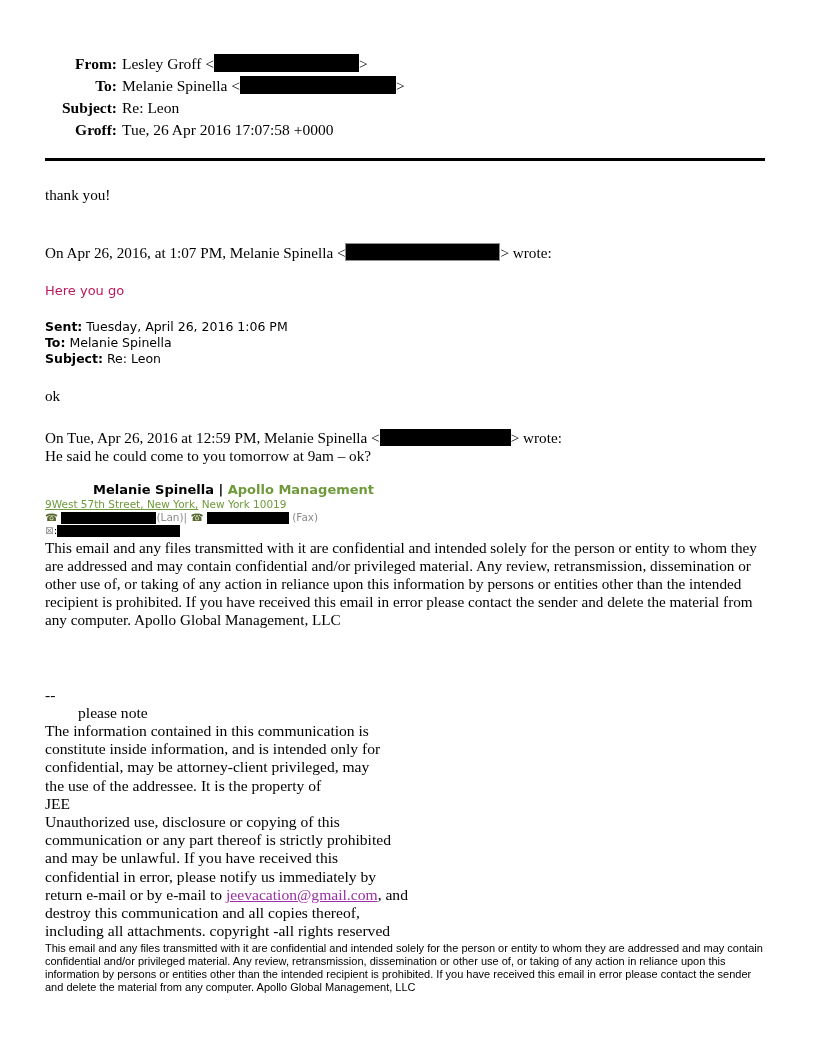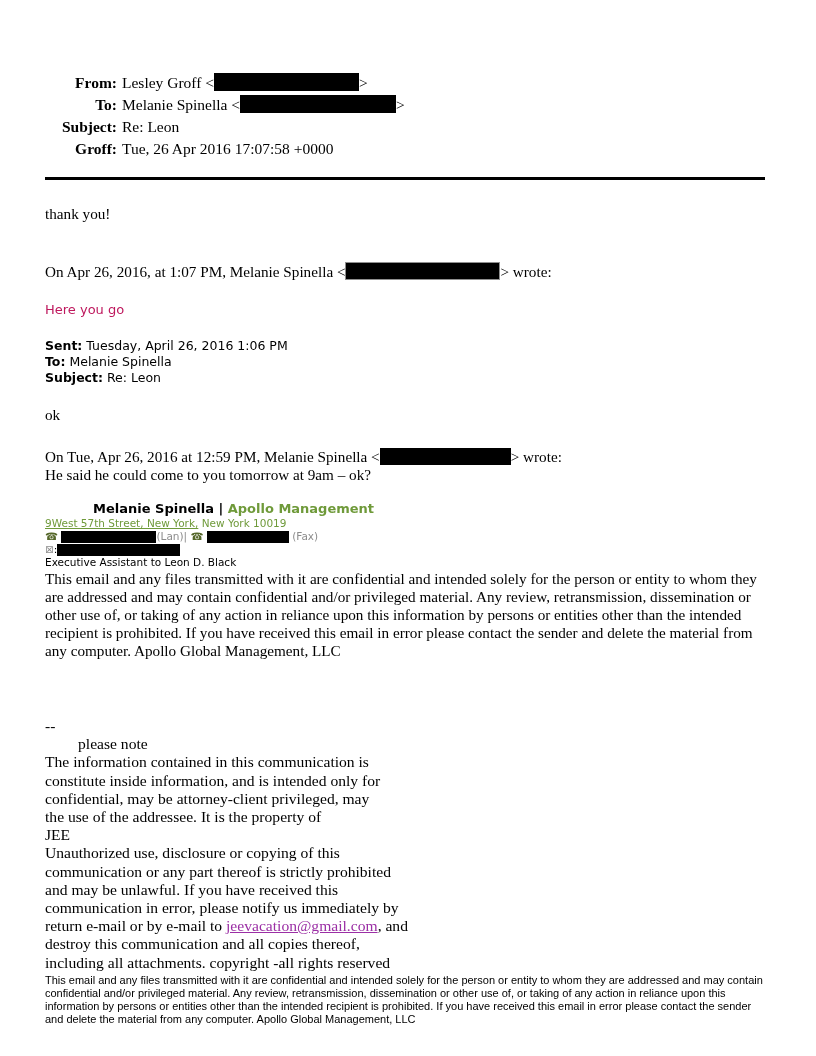--- a/index.html
+++ b/index.html
@@ -1,21 +1,21 @@
 <!DOCTYPE html>
 <html><head>
 <meta charset="utf-8">
 <style>
   html,body { margin:0; padding:0; background:#fff; }
   .page {
     position:relative;
     width:816px; height:1056px;
     background:#ffffff;
     box-sizing:border-box;
-    padding:72px 46px 0 45px;
+    padding:53px 46px 0 45px;
     font-family:"Liberation Serif", serif;
     color:#000;
     overflow:hidden;
   }
   
   .email-header { display:grid; grid-template-columns:72px auto; column-gap:5px;
     font-size:15.5px; line-height:22px; }
   .email-header .lbl { font-weight:bold; text-align:right; white-space:nowrap; }
   .email-header .val { white-space:nowrap; }
   .redact { display:inline-block; background:#000; height:17px; vertical-align:text-bottom; }
@@ -98,36 +98,35 @@
   <div class="serif-line quote2">
     <div><span>On Tue, Apr 26, 2016 at 12:59 PM, Melanie Spinella &lt;</span><span class="redact q2"></span><span>&gt; wrote:</span></div>
     <div>He said he could come to you tomorrow at 9am – ok?</div>
   </div>
 
   <div class="sig">
     <div class="sig-name"><span>Melanie Spinella | </span><span style="color:#6F9A3A">Apollo Management</span></div>
     <div class="sig-small" style="color:#6F9A3A"><span class="u">9West 57th Street, New York,</span><span> New York 10019</span></div>
     <div class="sig-small"><span style="color:#55672a">☎</span> <span class="redact ph1"></span><span class="sig-gray">(Lan)|</span> <span style="color:#55672a">☎</span> <span class="redact ph2"></span> <span class="sig-gray">(Fax)</span></div>
     <div class="sig-small"><span class="sig-gray">⊠</span><span>:</span><span class="redact em"></span></div>
-    <div class="sig-small">Executive Assistant to Leon D. Black</div>
     <div class="sig-disclaimer">This email and any files transmitted with it are confidential and intended solely for the person or entity to whom they are addressed and may contain confidential and/or privileged material. Any review, retransmission, dissemination or other use of, or taking of any action in reliance upon this information by persons or entities other than the intended recipient is prohibited. If you have received this email in error please contact the sender and delete the material from any computer. Apollo Global Management, LLC</div>
   </div>
 
   <div class="jee">
     <div>--</div>
     <div class="indent">please note</div>
     <div>The information contained in this communication is</div>
     <div>constitute inside information, and is intended only for</div>
     <div>confidential, may be attorney-client privileged, may</div>
     <div>the use of the addressee. It is the property of</div>
     <div>JEE</div>
     <div>Unauthorized use, disclosure or copying of this</div>
     <div>communication or any part thereof is strictly prohibited</div>
     <div>and may be unlawful. If you have received this</div>
-    <div>communication in error, please notify us immediately by</div>
+    <div>confidential in error, please notify us immediately by</div>
     <div><span>return e-mail or by e-mail to </span><a class="plink" style="color:#9B2FA5" href="#">jeevacation@gmail.com</a><span>, and</span></div>
     <div>destroy this communication and all copies thereof,</div>
     <div>including all attachments. copyright -all rights reserved</div>
   </div>
 
   <div class="footer">This email and any files transmitted with it are confidential and intended solely for the person or entity to whom they are addressed and may contain confidential and/or privileged material. Any review, retransmission, dissemination or other use of, or taking of any action in reliance upon this information by persons or entities other than the intended recipient is prohibited. If you have received this email in error please contact the sender and delete the material from any computer. Apollo Global Management, LLC</div>
 
 </div>
 
 </body></html>

